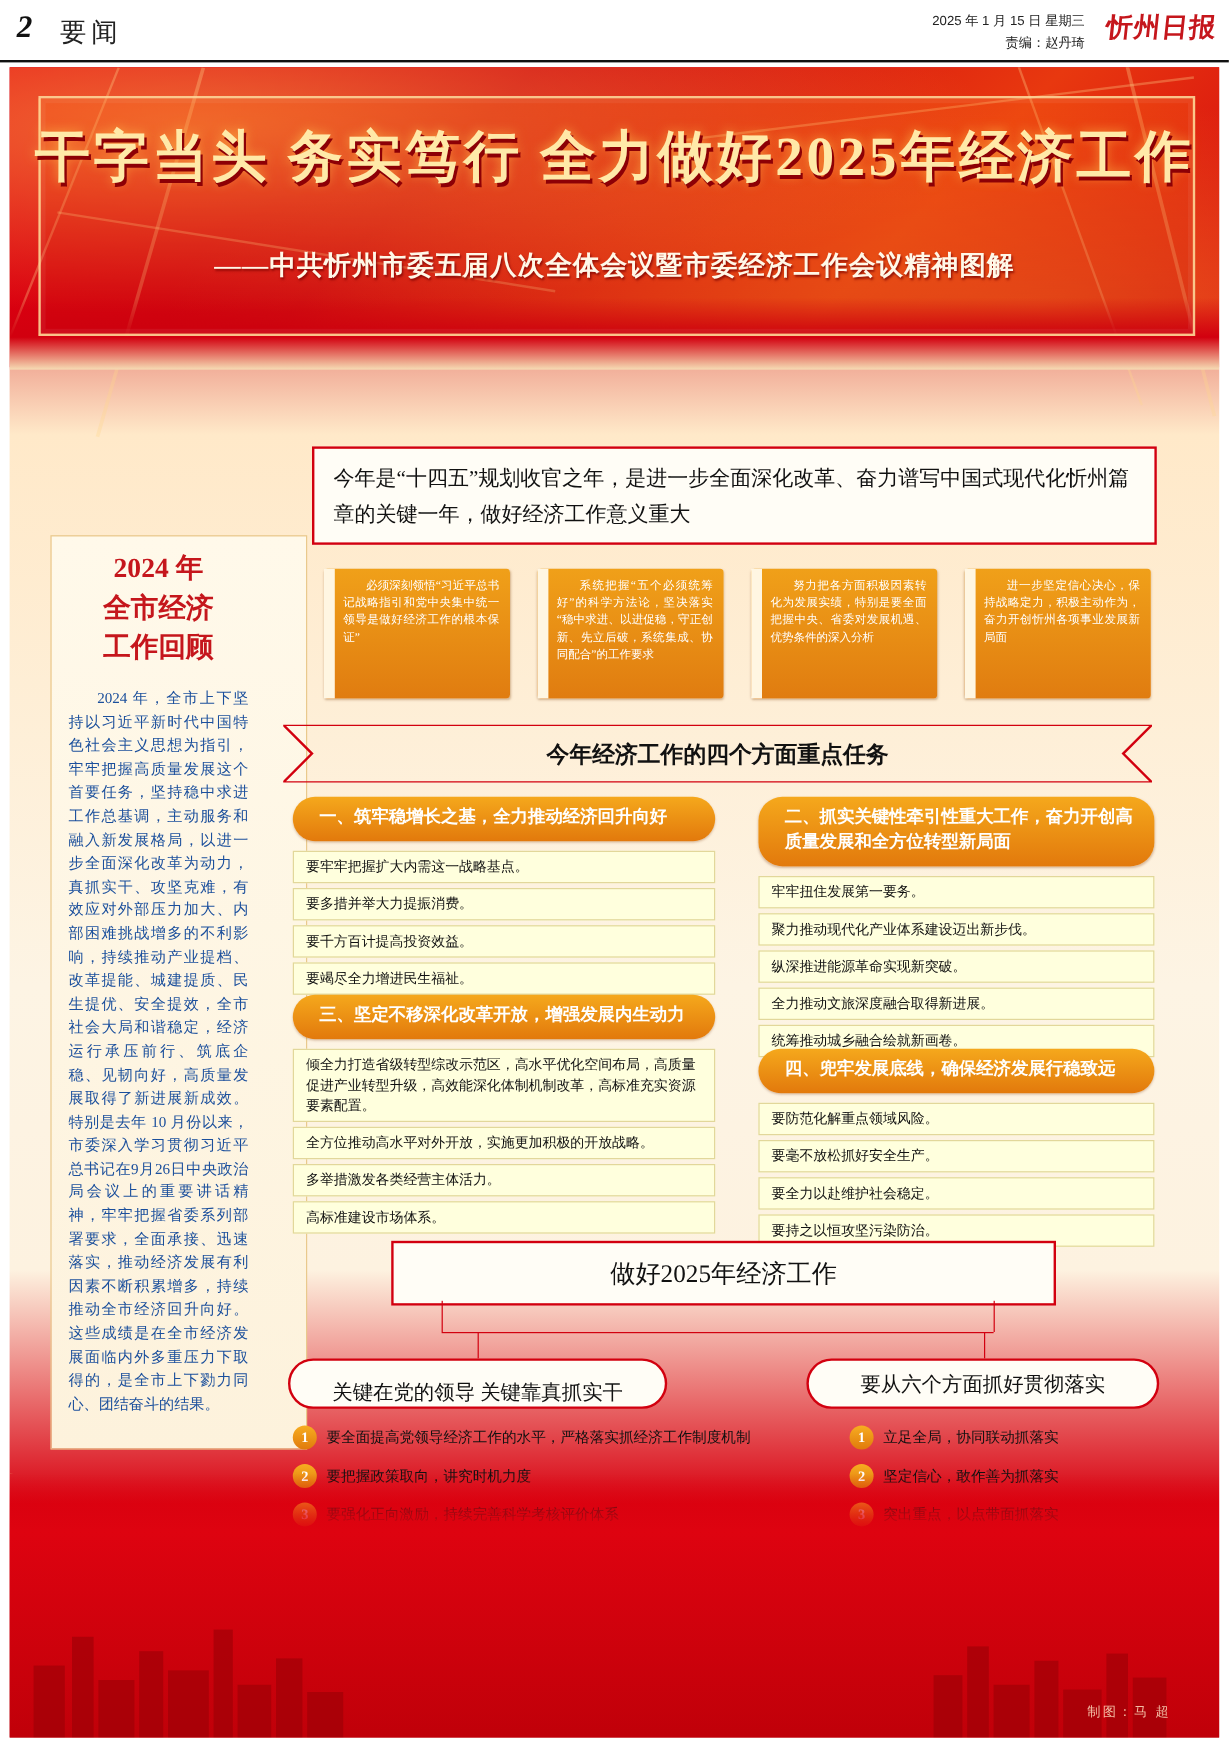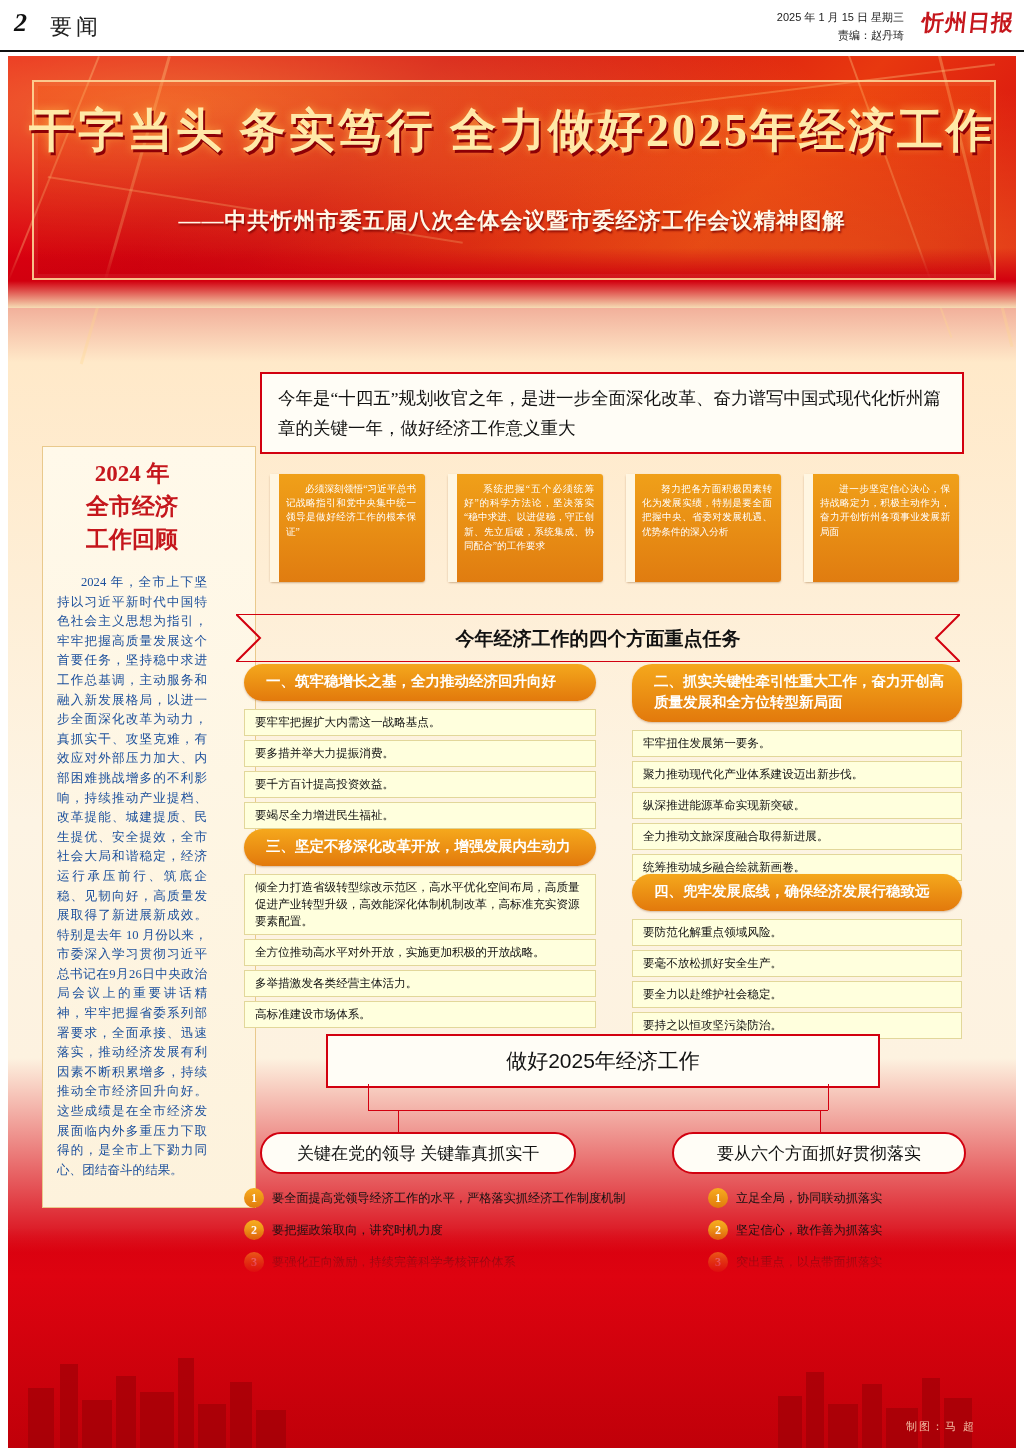--- a/index.html
+++ b/index.html
@@ -153,21 +153,21 @@
   }
   .gold-card-txt{
     position:absolute;left:16px;top:8px;width:130px;
     font-size:9.6px;line-height:14.2px;color:#fff;text-align:justify;
     font-family:"Liberation Serif","DejaVu Serif",serif;
     text-indent:19px;
   }
 
   
   .tasks-banner{
-    position:absolute;left:228px;top:310px;width:724px;height:38px;
+    position:absolute;left:228px;top:300px;width:724px;height:38px;
   }
   .tasks-banner svg{position:absolute;left:0;top:0;}
   .tasks-banner span{
     position:absolute;left:0;top:12px;width:724px;text-align:center;
     font-size:19px;font-weight:bold;color:#111;
     font-family:"Liberation Serif","DejaVu Serif",serif;
   }
 
   
   .task{position:absolute;}
@@ -188,21 +188,21 @@
     font-family:"Liberation Serif","DejaVu Serif",serif;
   }
 
   
   .center-box{
     position:absolute;left:318px;top:730px;width:550px;height:50px;
     border:2px solid #d2000f;background:#fffdf6;
     display:flex;align-items:center;justify-content:center;
   }
   .center-box span{
-    font-size:21px;color:#111;font-family:Liberation Sans, sans-serif;
+    font-size:21px;color:#111;font-family:Liberation Serif, serif;
   }
   .connector{position:absolute;border-left:1.6px solid #d2000f;}
   .connector-h{position:absolute;border-top:1.6px solid #d2000f;}
 
   
   .oval{
     position:absolute;height:38px;border:2px solid #d2000f;border-radius:22px;
     background:#fffdf6;display:flex;align-items:center;justify-content:center;
   }
   .oval span{
@@ -332,21 +332,21 @@
     <div class="center-box">
       <span>做好2025年经济工作</span>
     </div>
 
     <div class="connector" style="left:360px;top:780px;height:26px;"></div>
     <div class="connector" style="left:820px;top:780px;height:26px;"></div>
     <div class="connector-h" style="left:360px;top:806px;width:460px;"></div>
     <div class="connector" style="left:390px;top:806px;height:22px;"></div>
     <div class="connector" style="left:812px;top:806px;height:22px;"></div>
 
-    <div class="oval" style="left:252px;top:828px;width:312px;">
+    <div class="oval" style="left:232px;top:828px;width:312px;align-items:flex-end;">
       <span>关键在党的领导 关键靠真抓实干</span>
     </div>
     <div class="oval" style="left:664px;top:828px;width:290px;">
       <span>要从六个方面抓好贯彻落实</span>
     </div>
 
     <div class="numlist" style="left:236px;top:884px;width:420px;">
       <div class="numitem">
         <div class="numcircle">1</div>
         <div class="numtext">要全面提高党领导经济工作的水平，严格落实抓经济工作制度机制</div>

